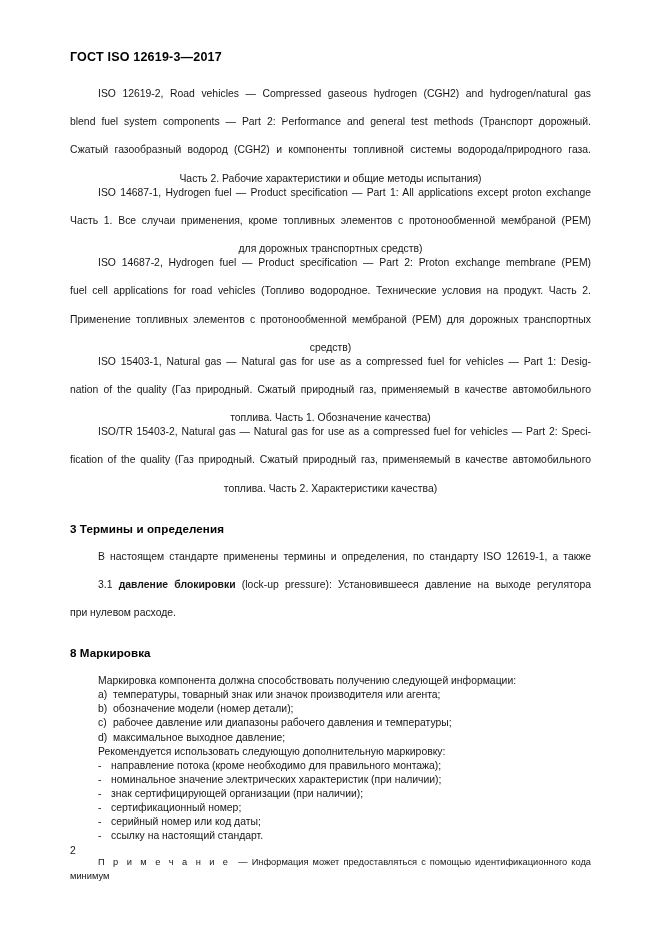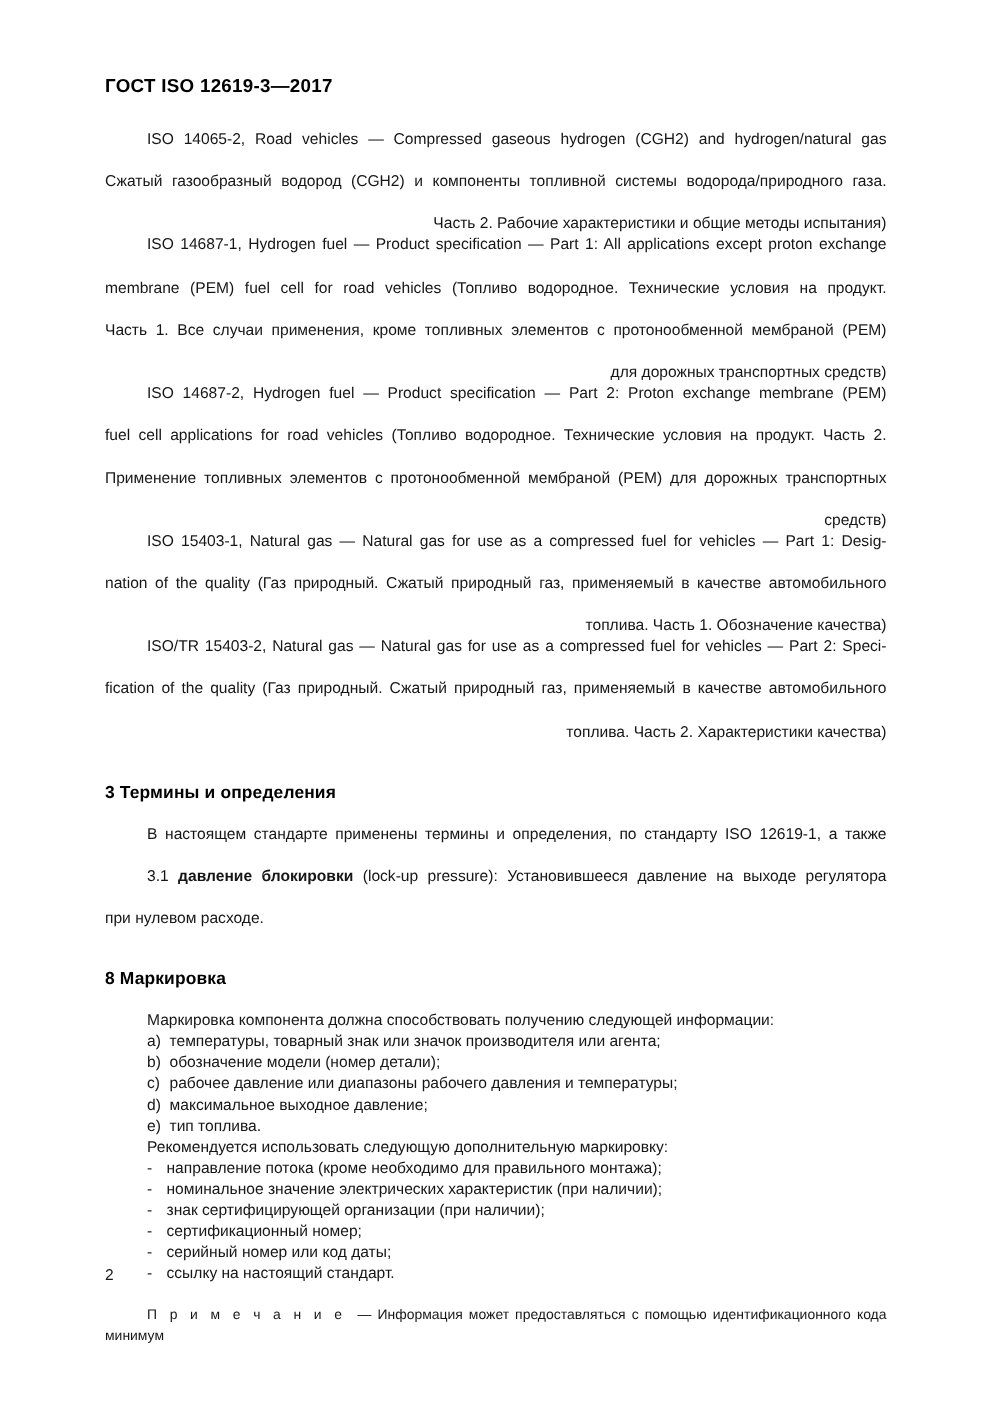--- a/index.html
+++ b/index.html
@@ -34,21 +34,21 @@
     font-size: 10.4px;
     line-height: 14.1px;
     text-align: justify;
     text-justify: inter-word;
     color: #161616;
   }
   .refblock p {
     text-align: justify;
   }
   .refblock p:last-child {
-    text-align: right;
+    text-align: center;
   }
   .section-head {
     font-size: 11.6px;
     font-weight: bold;
     color: #000;
     margin: 0;
     letter-spacing: 0.1px;
   }
   .sp-before-h { height: 26px; }
   .sp-after-h { height: 15px; }
@@ -100,28 +100,28 @@
 
 <div class="page">
 
   <div class="content">
 
     <div class="doc-header">ГОСТ ISO 12619-3—2017</div>
 
     <div class="refblock">
 
       <div>
-        <p class="justify-full" style="text-indent:28px">ISO 14065-2, Road vehicles — Compressed gaseous hydrogen (CGH2) and hydrogen/natural gas</p>
+        <p class="justify-full" style="text-indent:28px">ISO 12619-2, Road vehicles — Compressed gaseous hydrogen (CGH2) and hydrogen/natural gas</p>
+        <p class="justify-full">blend fuel system components — Part 2: Performance and general test methods (Транспорт дорожный.</p>
         <p class="justify-full">Сжатый газообразный водород (CGH2) и компоненты топливной системы водорода/природного газа.</p>
         <p>Часть 2. Рабочие характеристики и общие методы испытания)</p>
       </div>
 
       <div>
         <p class="justify-full" style="text-indent:28px">ISO 14687-1, Hydrogen fuel — Product specification — Part 1: All applications except proton exchange</p>
-        <p class="justify-full">membrane (PEM) fuel cell for road vehicles (Топливо водородное. Технические условия на продукт.</p>
         <p class="justify-full">Часть 1. Все случаи применения, кроме топливных элементов с протонообменной мембраной (РЕМ)</p>
         <p>для дорожных транспортных средств)</p>
       </div>
 
       <div>
         <p class="justify-full" style="text-indent:28px">ISO 14687-2, Hydrogen fuel — Product specification — Part 2: Proton exchange membrane (PEM)</p>
         <p class="justify-full">fuel cell applications for road vehicles (Топливо водородное. Технические условия на продукт. Часть 2.</p>
         <p class="justify-full">Применение топливных элементов с протонообменной мембраной (РЕМ) для дорожных транспортных</p>
         <p>средств)</p>
       </div>
@@ -154,21 +154,20 @@
     <div class="sp-before-h"></div>
     <div class="section-head">8  Маркировка</div>
     <div class="sp-after-h"></div>
 
     <p style="padding-left:28px">Маркировка компонента должна способствовать получению следующей информации:</p>
 
     <p class="list-item"><span class="mk">a)</span><span>температуры, товарный знак или значок производителя или агента;</span></p>
     <p class="list-item"><span class="mk">b)</span><span>обозначение модели (номер детали);</span></p>
     <p class="list-item"><span class="mk">c)</span><span>рабочее давление или диапазоны рабочего давления и температуры;</span></p>
     <p class="list-item"><span class="mk">d)</span><span>максимальное выходное давление;</span></p>
-    <p class="list-item"><span class="mk">e)</span><span>тип топлива.</span></p>
 
     <p style="padding-left:28px">Рекомендуется использовать следующую дополнительную маркировку:</p>
 
     <p class="list-item dash"><span class="mk">-</span><span>направление потока (кроме необходимо для правильного монтажа);</span></p>
     <p class="list-item dash"><span class="mk">-</span><span>номинальное значение электрических характеристик (при наличии);</span></p>
     <p class="list-item dash"><span class="mk">-</span><span>знак сертифицирующей организации (при наличии);</span></p>
     <p class="list-item dash"><span class="mk">-</span><span>сертификационный номер;</span></p>
     <p class="list-item dash"><span class="mk">-</span><span>серийный номер или код даты;</span></p>
     <p class="list-item dash"><span class="mk">-</span><span>ссылку на настоящий стандарт.</span></p>
 

